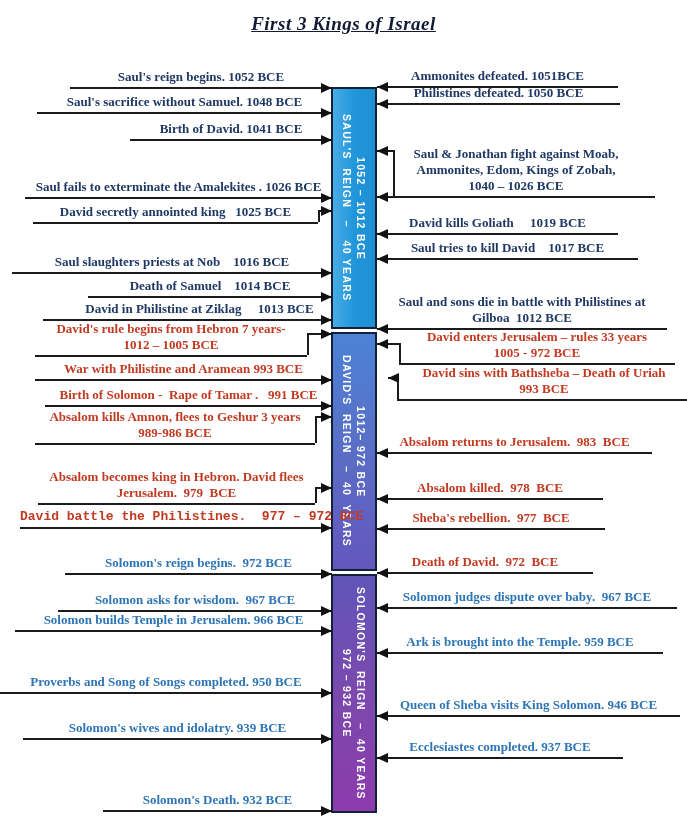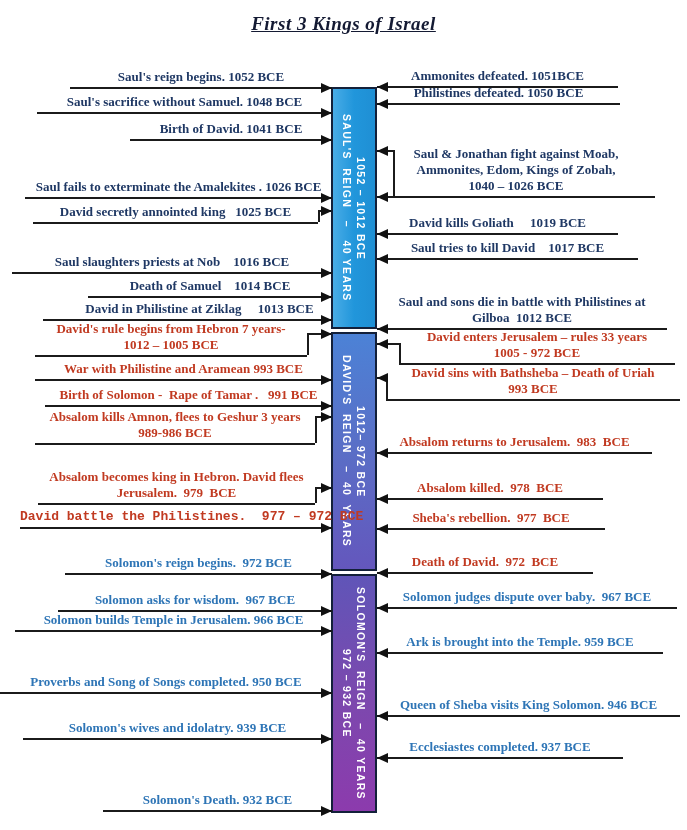--- a/index.html
+++ b/index.html
@@ -244,21 +244,21 @@
       <div style="position: absolute; inset: 0px; pointer-events: none;">
         <div class="ev-text" style="left: 399px; width: 276px; bottom: 469px; color: rgb(193, 58, 33);">
           <div>David enters Jerusalem – rules 33 years</div>
           <div>1005 - 972 BCE</div>
         </div>
         <div class="hline" style="left: 399px; top: 363px; width: 276px;"></div>
         <div class="vline" style="left: 399px; top: 343px; height: 20px;"></div>
         <div class="hline" style="left: 377px; top: 343px; width: 22px;"></div>
         <div class="ah ah-l" style="top: 339px; left: 377px;"></div>
       </div>
-      <div style="position: absolute; inset: 0px; pointer-events: none;">
+      <div style="position: absolute; inset: 0px; pointer-events: none; margin-left: 11px;">
         <div class="ev-text" style="left: 386px; width: 294px; bottom: 433px; color: rgb(193, 58, 33);">
           <div>David sins with Bathsheba – Death of Uriah</div>
           <div>993 BCE</div>
         </div>
         <div class="hline" style="left: 386px; top: 399px; width: 294px;"></div>
         <div class="vline" style="left: 386px; top: 377px; height: 22px;"></div>
         <div class="hline" style="left: 377px; top: 377px; width: 9px;"></div>
         <div class="ah ah-l" style="top: 373px; left: 377px;"></div>
       </div>
       <div style="position: absolute; inset: 0px; pointer-events: none;">

